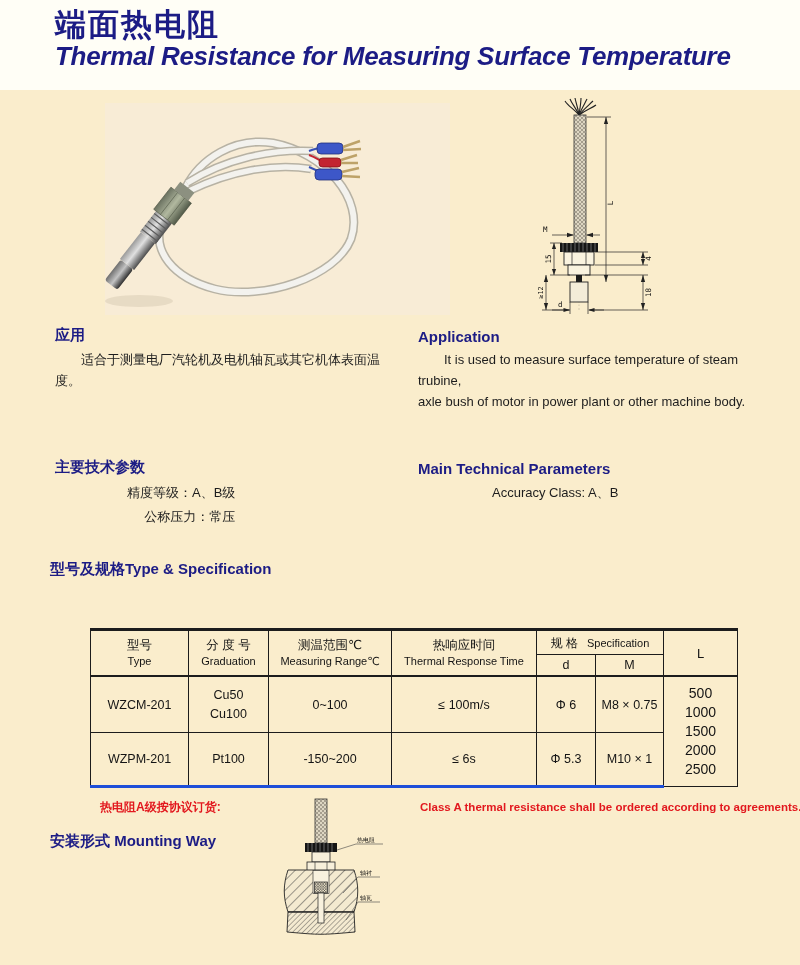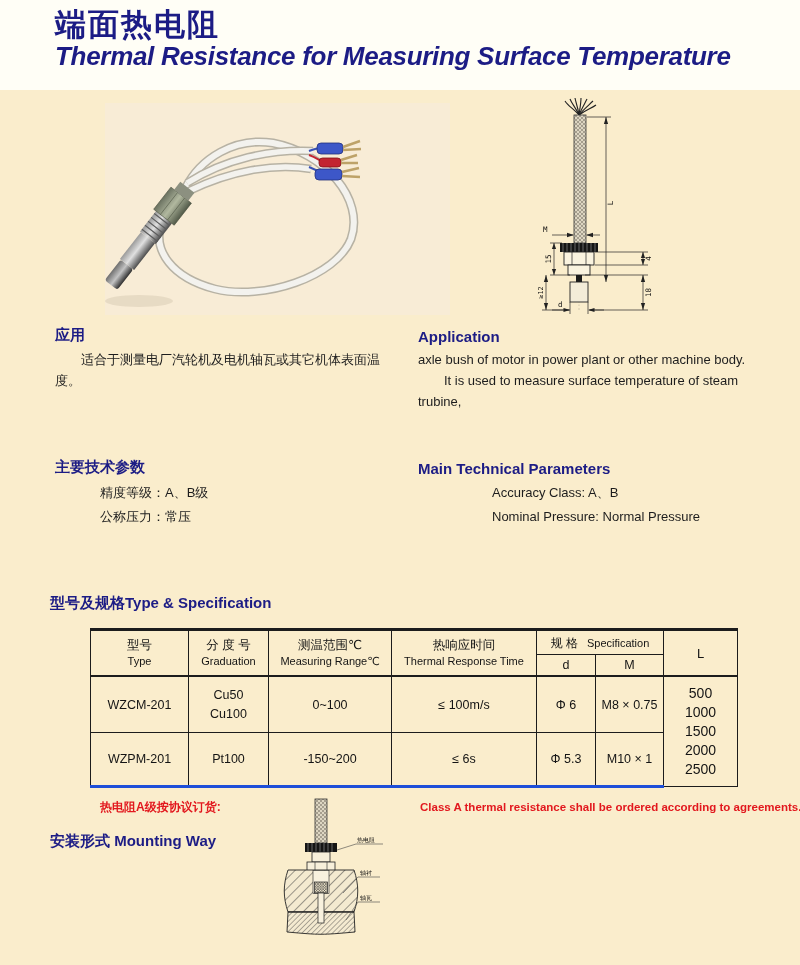--- a/index.html
+++ b/index.html
@@ -21,21 +21,21 @@
     letter-spacing:-0.3px;white-space:nowrap;
   }
   
   .panel{left:0;top:90px;width:800px;height:875px;background:#faedcc;}
   
   .sec-h{font-size:15px;font-weight:bold;color:#1c1c85;}
   .body-text{font-size:13px;line-height:1.6;color:#1d1d1d;}
   .body-text .ln{display:block;}
   .body-text .ln.first{text-indent:2em;}
   .param-line{display:block;font-size:13px;line-height:1.85;color:#1d1d1d;}
-  .cn-params .param-line{margin-left:45px;}
+  .cn-params .param-line{margin-left:72px;text-align:right;}
   .en-params .param-line{margin-left:74px;}
   
   table.spec{border-collapse:collapse;table-layout:fixed;}
   table.spec th,table.spec td{
     border:1px solid #1c1c1c;text-align:center;vertical-align:middle;
     font-weight:normal;color:#141414;padding:1px 2px;
   }
   table.spec .cnh{display:block;font-size:12.5px;line-height:1.45;}
   table.spec .enh{display:block;font-size:11px;line-height:1.4;}
   table.spec td{font-size:12.5px;}
@@ -208,38 +208,37 @@
   <div class="sec-h">应用</div>
   <div class="body-text" style="margin-top:5px;">
     <span class="ln first">适合于测量电厂汽轮机及电机轴瓦或其它机体表面温</span>
     <span class="ln">度。</span>
   </div>
 </div>
 
 <div class="abs" style="left:418px;top:328px;width:345px;">
   <div class="sec-h">Application</div>
   <div class="body-text" style="margin-top:5px;">
+    <span class="ln first">It is used to measure surface temperature of steam trubine,</span>
     <span class="ln">axle bush of motor in power plant or other machine body.</span>
-    <span class="ln first">It is used to measure surface temperature of steam trubine,</span>
   </div>
 </div>
 
 <div class="abs cn-params" style="left:55px;top:458px;">
   <div class="sec-h">主要技术参数</div>
   <span class="param-line" style="margin-top:4px;">精度等级：A、B级</span>
   <span class="param-line">公称压力：常压</span>
 </div>
 
 <div class="abs en-params" style="left:418px;top:460px;">
   <div class="sec-h">Main Technical Parameters</div>
   <span class="param-line" style="margin-top:4px;">Accuracy Class: A、B</span>
-  <span class="param-line">Nominal Pressure: Normal Pressure</span>
-</div>
-
-<div class="abs sec-h" style="left:50px;top:594px;">型号及规格Type &amp; Specification</div>
+</div>
+
+<div class="abs sec-h" style="left:50px;top:560px;">型号及规格Type &amp; Specification</div>
 
 <div class="abs" style="left:90px;top:628px;">
   <table class="spec">
     <colgroup>
       <col style="width:98px">
         <col style="width:80px">
         <col style="width:123px">
       <col style="width:145px">
         <col style="width:59px">
         <col style="width:68px">

